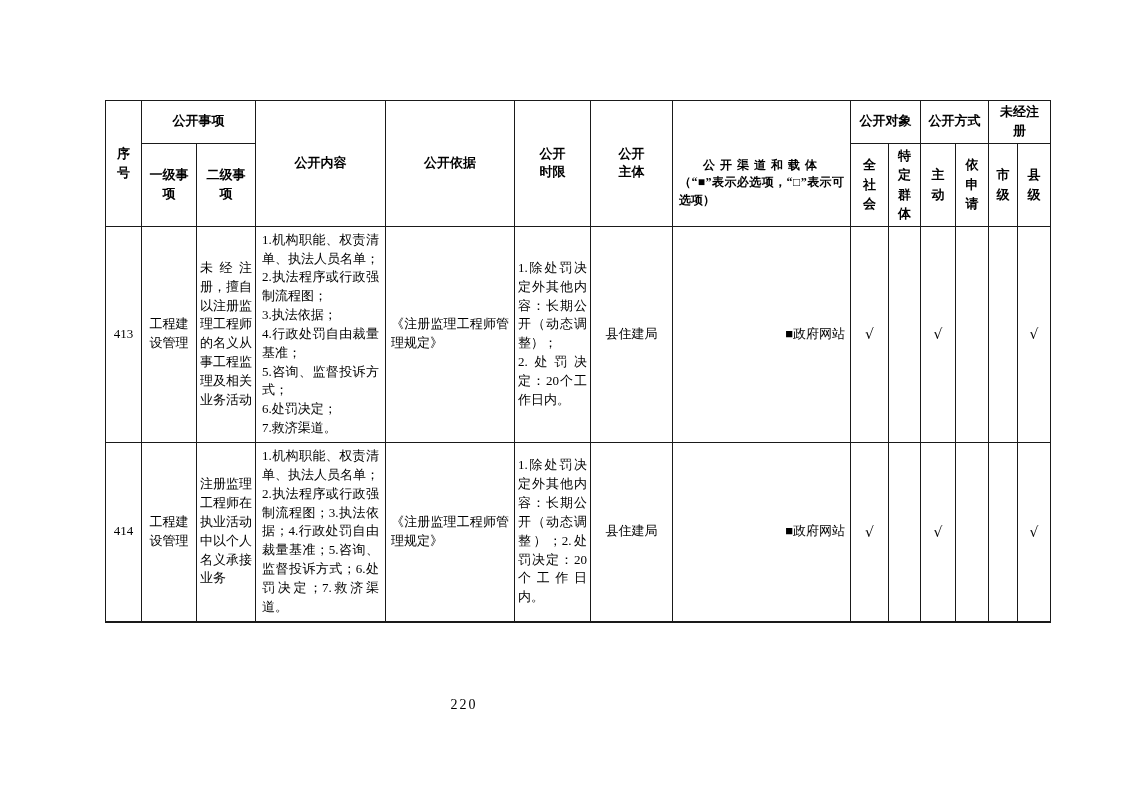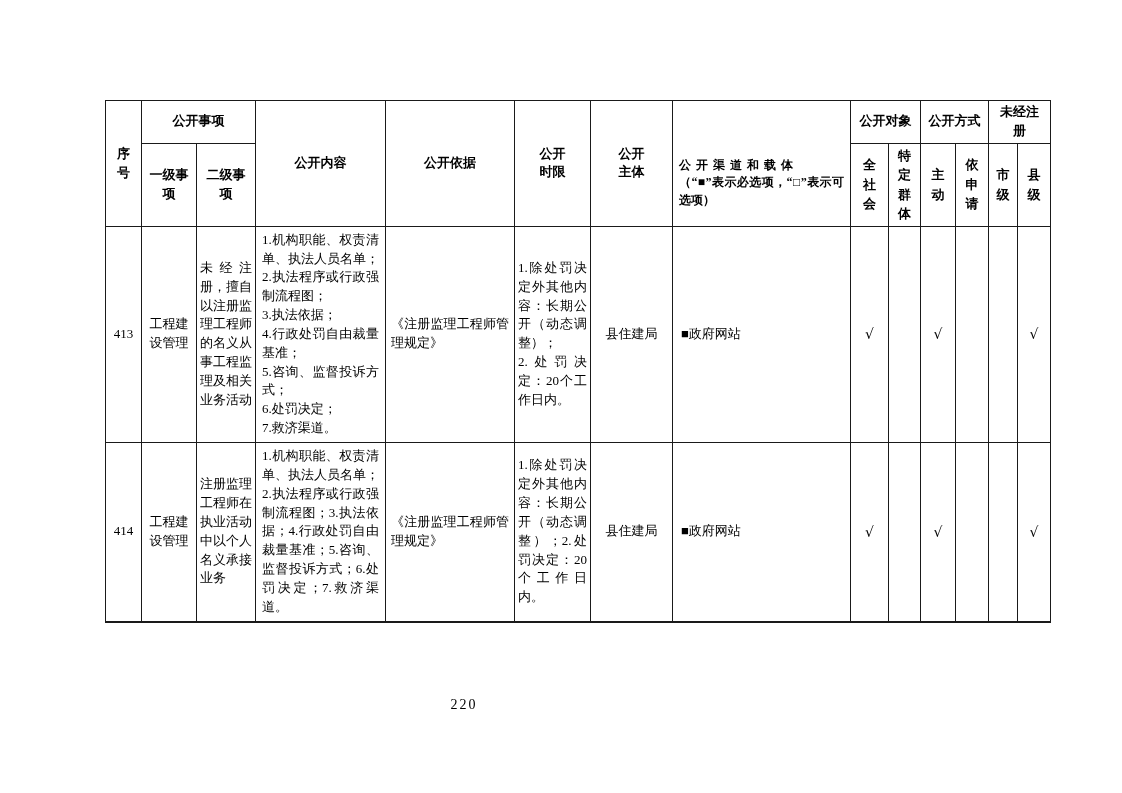--- a/index.html
+++ b/index.html
@@ -43,31 +43,31 @@
     display: block;
     width: 1em;
     margin: 0 auto;
     word-break: break-all;
     line-height: 1.5;
   }
   th.pre { white-space: pre-line; }
   th.w3 span { display: inline-block; width: 41px; word-break: break-all; }
 
   th.channel-h { padding: 2px 6px; font-size: 12px; }
-  .ch1 { text-align: left; padding-right: 2px; letter-spacing: 1px; margin-top: 39px; }
+  .ch1 { text-align: center; padding-right: 2px; letter-spacing: 1px; margin-top: 39px; }
   .ch2 { text-align: justify; }
 
   td.c  { text-align: center; }
   td.j  { text-align: justify; white-space: pre-wrap; }
   td.jn { text-align: justify; }
   td.l2cell { padding: 2px 3px; }
   td.content { padding: 4px 6px; margin-top: 12px; }
   td.basis { padding: 4px 5px; }
   td.time { padding: 0 3px; }
-  td.chan { text-align: left; padding-left: 8px; font-size: 13px; }
+  td.chan { text-align: right; padding-left: 8px; font-size: 13px; }
   td.chk { text-align: center; font-size: 14px; font-family: "DejaVu Sans", sans-serif; }
 
   .pagenum {
     position: absolute;
     top: 697px;
     left: 0;
     width: 928px;
     text-align: center;
     font-size: 14px;
     letter-spacing: 2px;

